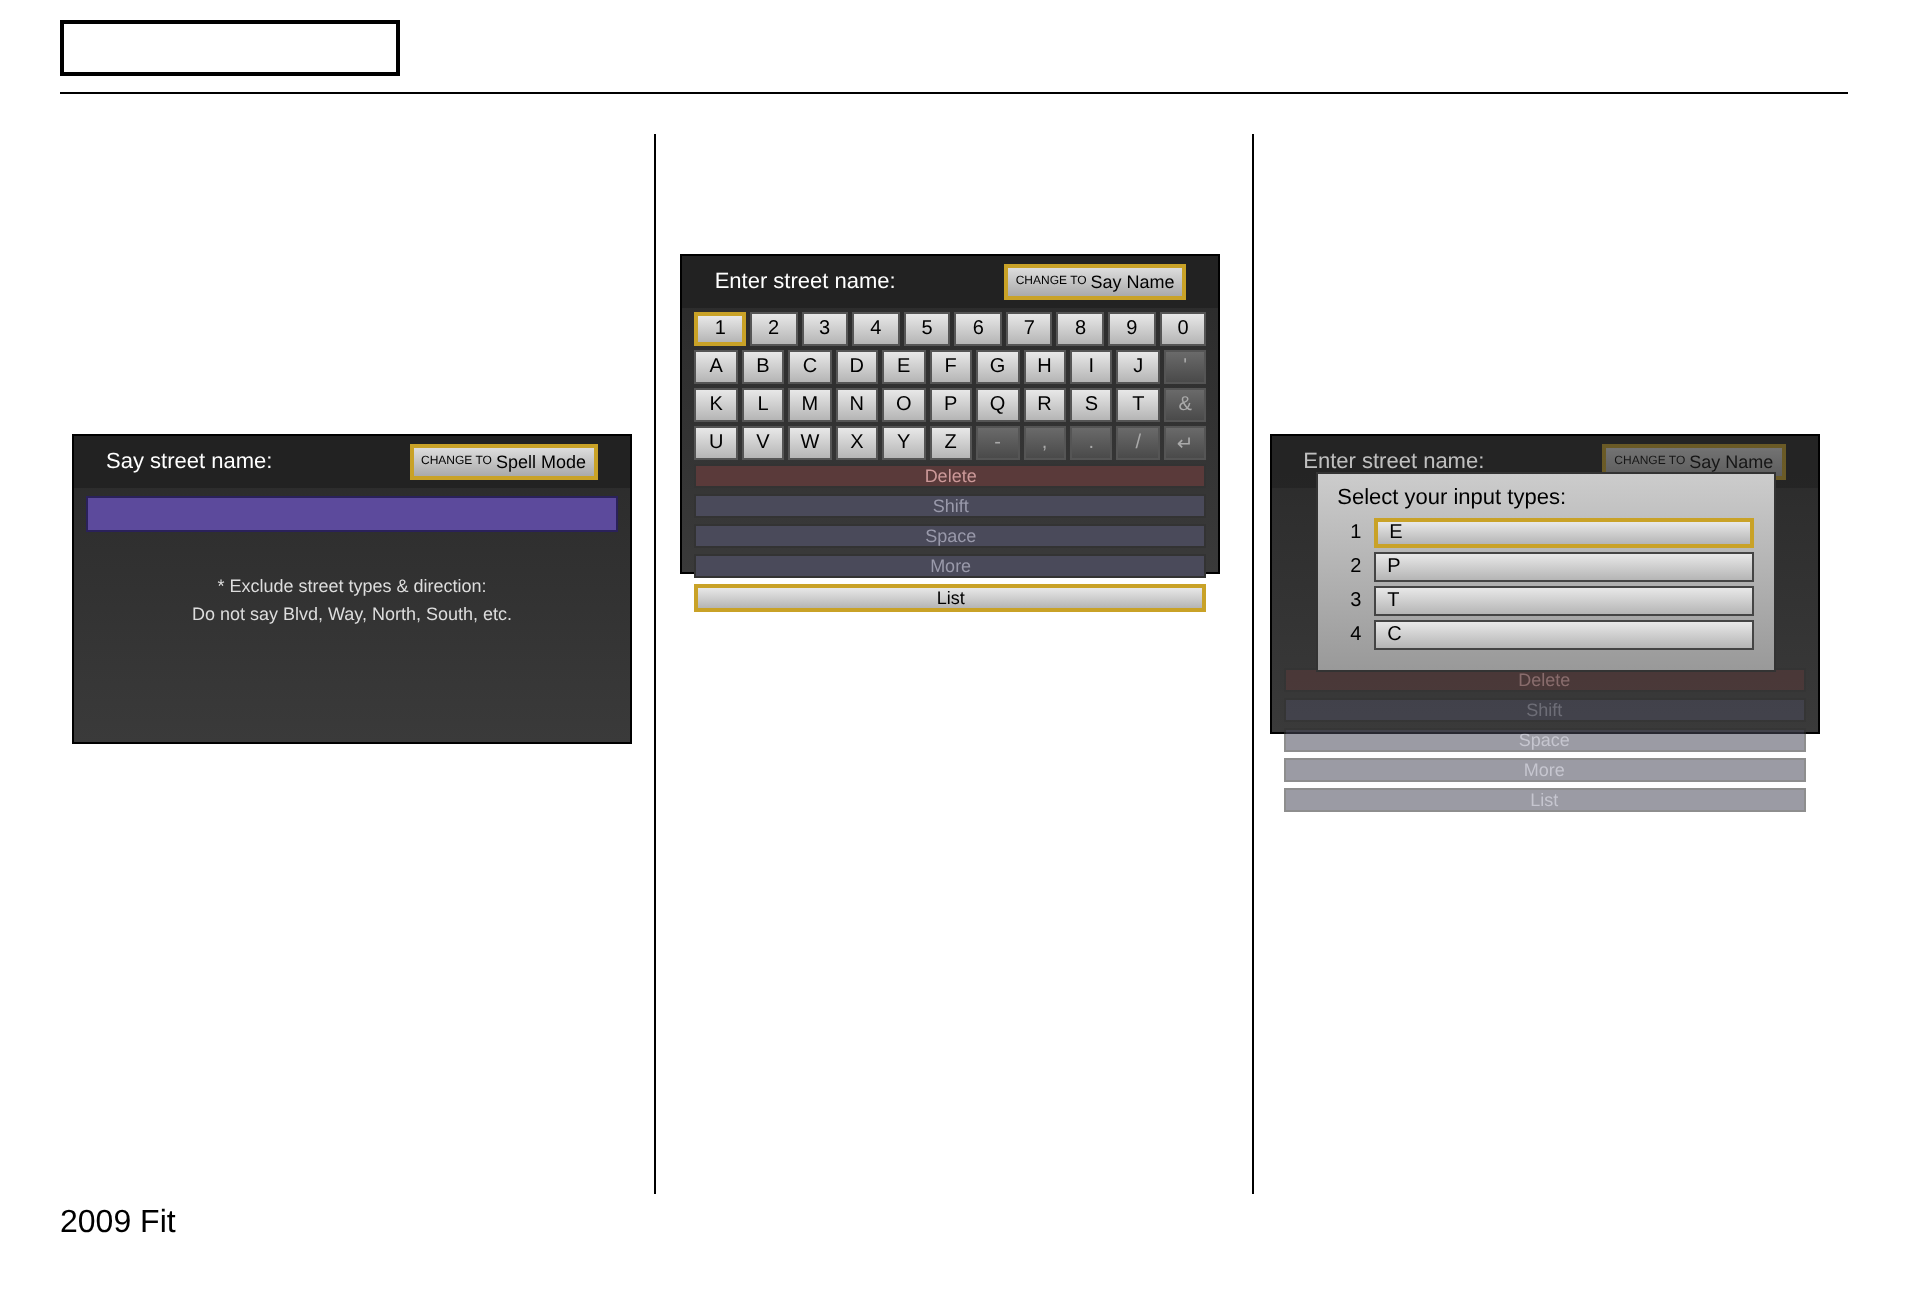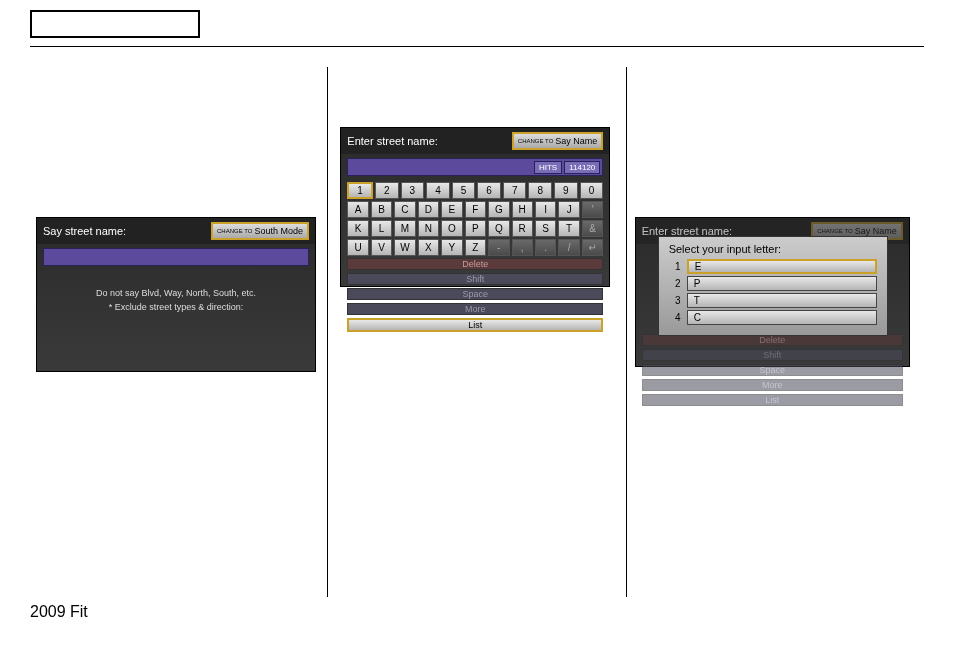--- a/index.html
+++ b/index.html
@@ -14,21 +14,21 @@
 
   
   .nav-screen {
     background: linear-gradient(#2a2a2a,#3a3a3a);
     border: 1px solid #000;
     color: #fff;
     position: absolute;
   }
   .nav-header {
     background: #222;
-    padding: 4px 6px;
+    padding: 4px 16px;
     display: flex;
     align-items: center;
     justify-content: space-between;
     font-size: 11px;
   }
   .mode-btn {
     background: linear-gradient(#ddd,#aaa);
     color: #000;
     border: 2px solid #c9a227;
     font-size: 9px;
@@ -130,46 +130,40 @@
   <div class="hr"></div>
 
   <div class="columns">
 
     <div class="col">
       <div class="nav-screen" style="left:6px; top:150px; width:280px; height:155px;">
         <div class="nav-header">
           <span>Say street name:</span>
           <div class="mode-btn">
             <span class="chg">CHANGE TO</span>
-            <span>South Mode</span>
+            <span>Spell Mode</span>
           </div>
         </div>
         <div class="purple-bar"></div>
         <div class="help-text">
+          <div>* Exclude street types &amp; direction:</div>
           <div>Do not say Blvd, Way, North, South, etc.</div>
-          <div>* Exclude street types &amp; direction:</div>
         </div>
       </div>
     </div>
 
     <div class="vline"></div>
 
     <div class="col">
       <div class="nav-screen" style="left:12px; top:60px; width:270px; height:160px;">
         <div class="nav-header">
           <span>Enter street name:</span>
           <div class="mode-btn">
             <span class="chg">CHANGE TO</span>
             <span>Say Name</span>
-          </div>
-        </div>
-        <div class="purple-bar">
-          <div class="hits-badge">
-            <span>HITS</span>
-            <span>114120</span>
           </div>
         </div>
         <div class="kbd">
           <div class="kbd-row" id="kbd-r1">
               <div class="key hi">1</div>
               <div class="key">2</div>
               <div class="key">3</div>
               <div class="key">4</div>
               <div class="key">5</div>
               <div class="key">6</div>
@@ -242,21 +236,21 @@
         <div style="height:88px;"></div>
         <div class="fn-row" style="padding:0 6px; opacity:0.55;">
           <div class="fn del">Delete</div>
           <div class="fn mid">Shift</div>
           <div class="fn mid">Space</div>
           <div class="fn mid">More</div>
           <div class="fn mid">List</div>
         </div>
 
         <div class="dialog" style="left:22px; top:18px; width:230px;">
-          <div class="dialog-title">Select your input letter:</div>
+          <div class="dialog-title">Select your input types:</div>
           <div class="dlg-list" id="dlg-list">
               <div class="dlg-item">
                 <div class="dlg-num">1</div>
                 <div class="dlg-val hi">E</div>
               </div>
               <div class="dlg-item">
                 <div class="dlg-num">2</div>
                 <div class="dlg-val">P</div>
               </div>
               <div class="dlg-item">

